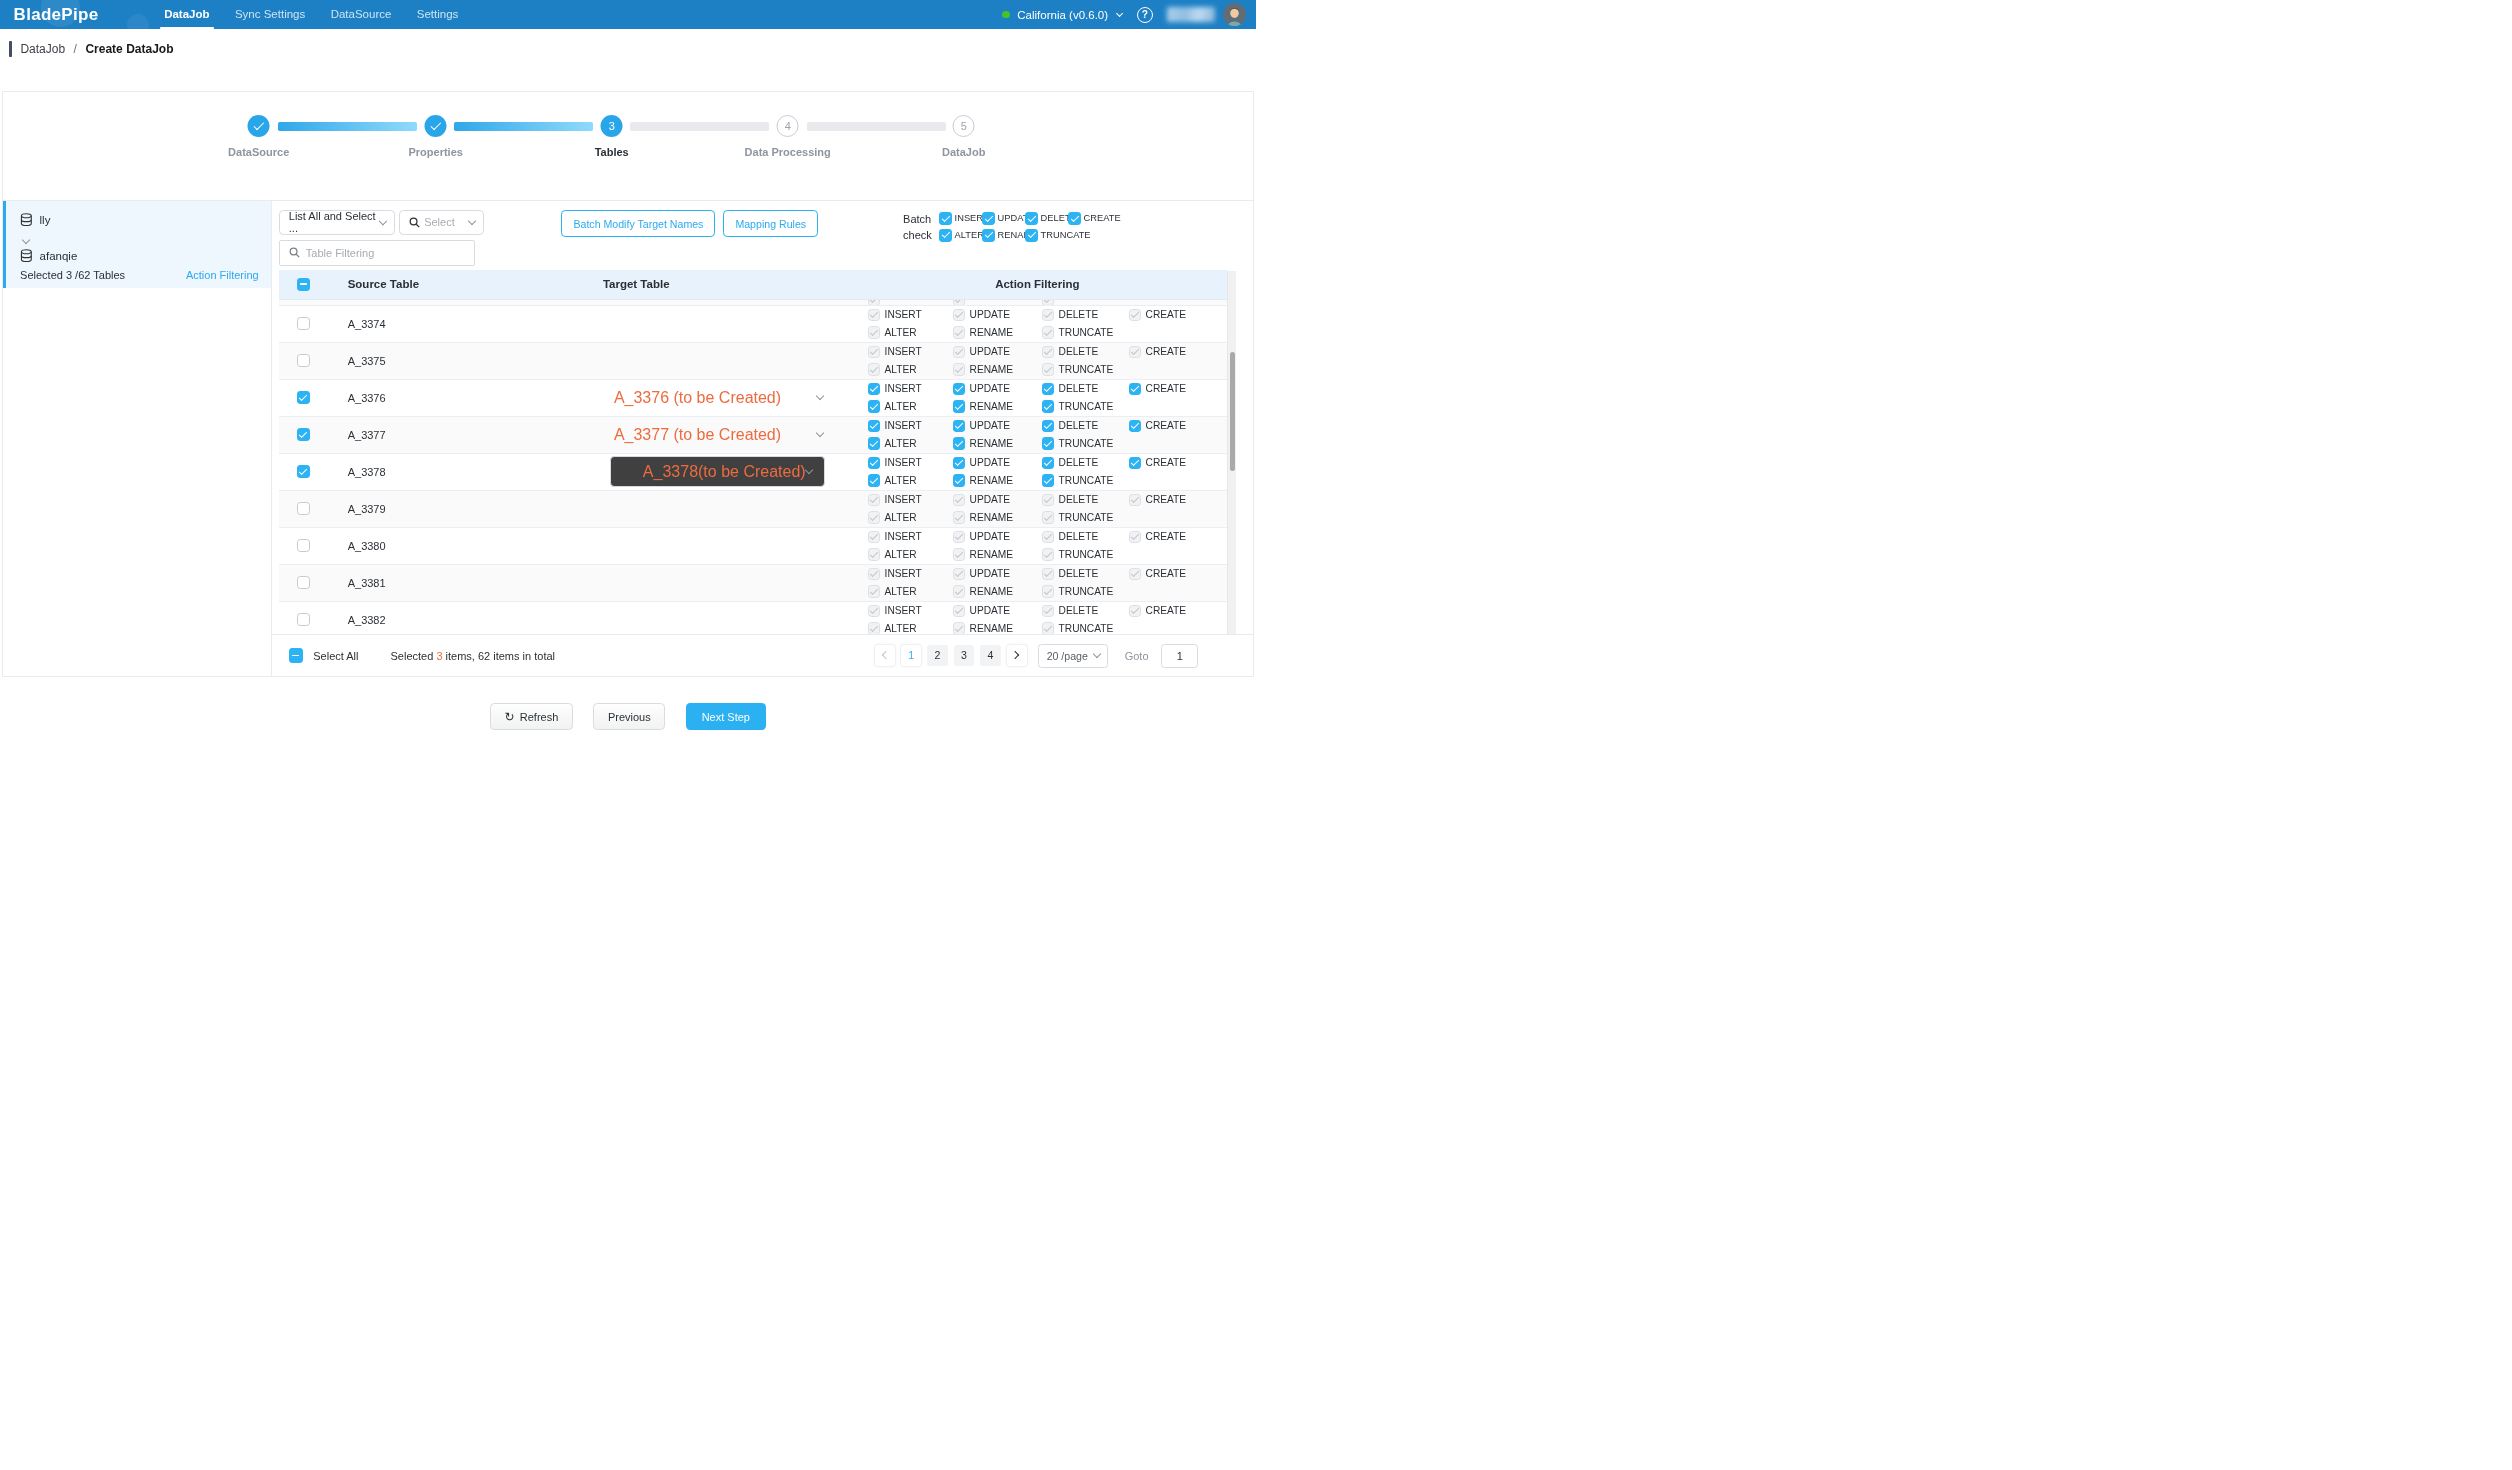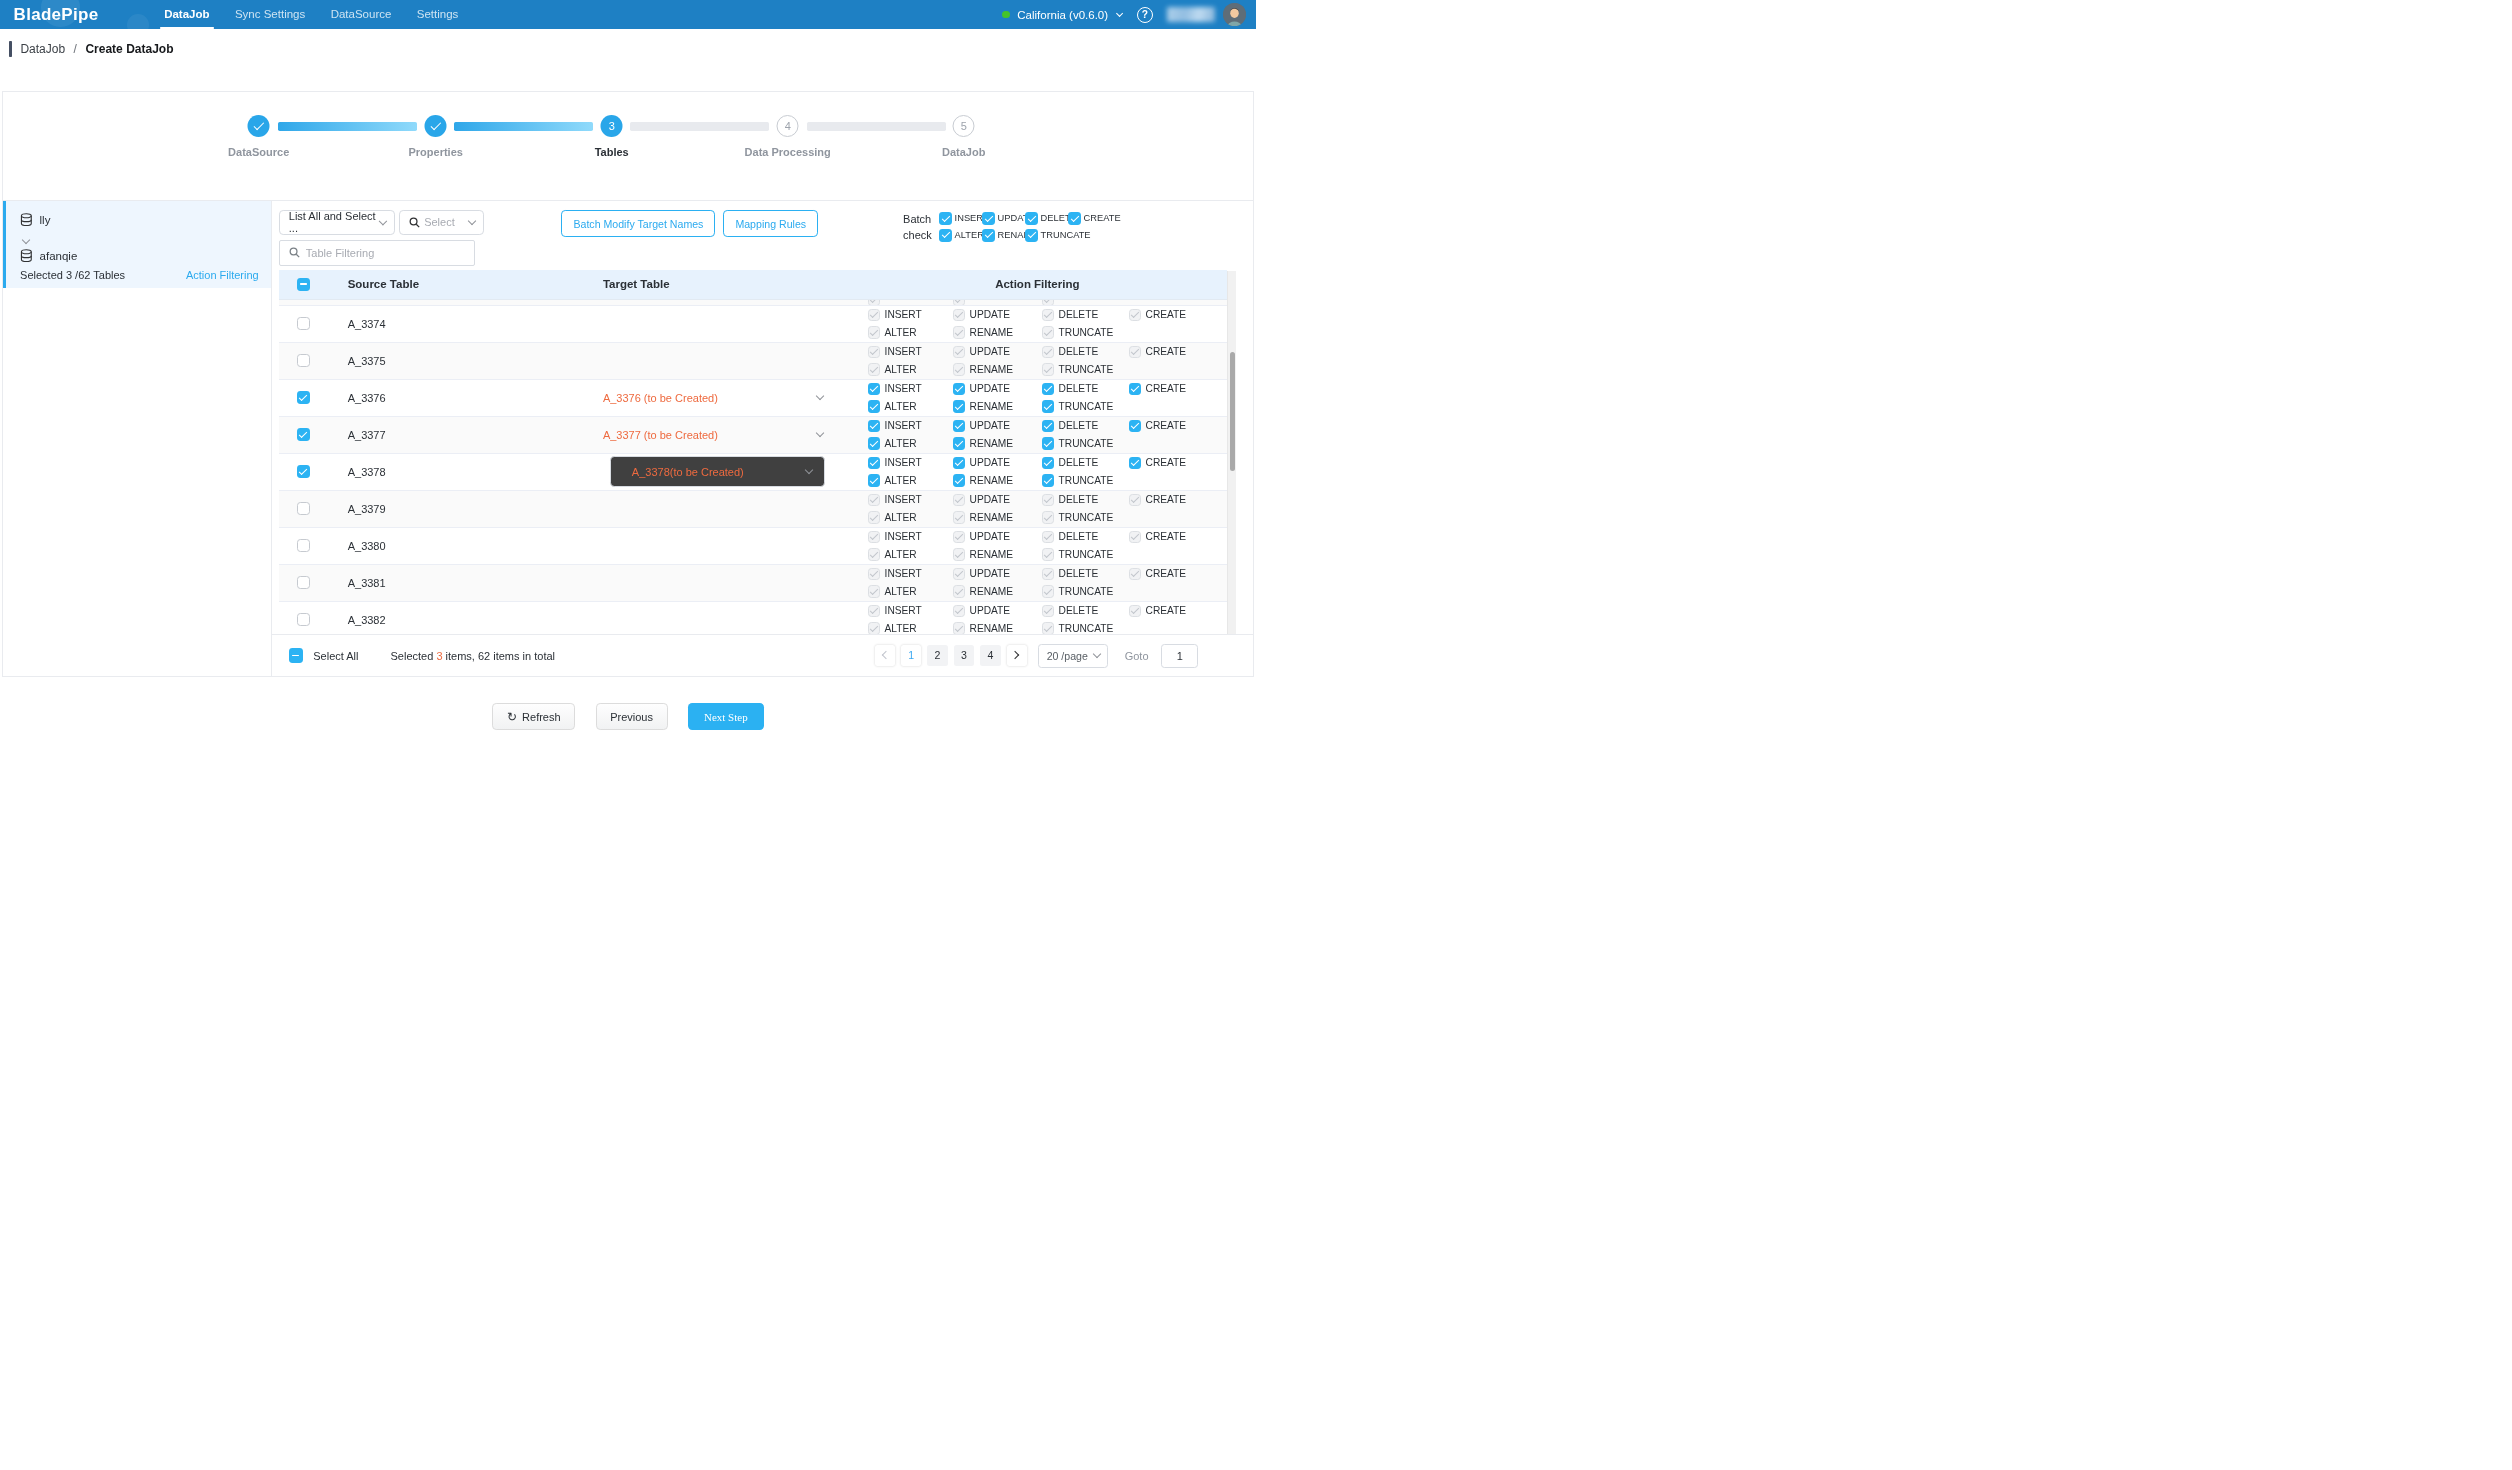--- a/index.html
+++ b/index.html
@@ -98,21 +98,21 @@
   .h-source { padding-left:20.4px; }
   .h-target { padding-left:13.6px; }
   .h-action { text-align:center; }
   .sliver { height:6px; background:#FAFAFA; border-bottom:0.8px solid #EBEEF5; display:grid; grid-template-columns:48px 262px 258px 1fr; overflow:hidden; }
   .t-row { height:37px; display:grid; grid-template-columns:48px 262px 258px 1fr; align-items:center; border-bottom:0.8px solid #EBEEF5; background:#fff; font-size:11px; }
   .t-row.alt { background:#FAFAFA; }
   .c-check { display:flex; justify-content:center; }
   .c-source { padding-left:20.4px; }
   .c-target { padding-left:13.6px; display:flex; align-items:center; }
   .c-target.pad-r { padding-right:24px; }
-  .tgt { color:#EE6A3F; font-size:11px; }
+  .tgt { color:#EE6A3F; font-size:16px;margin-left:11px; }
   .target-select { height:31px; width:215px; margin-left:7.6px; border:0.8px solid #D8DCE2; border-radius:4.2px; background:#404040; display:flex; align-items:center; padding:0 12px 0 20.4px; cursor:pointer; }
   .ag { display:grid; grid-template-columns:85px 89px 87px 1fr; row-gap:3.4px; padding-left:20.4px; align-content:center; }
   .ai { display:flex; align-items:center; gap:4.2px; font-size:10.2px; height:14.4px; white-space:nowrap; }
   .sliver .ag { margin-top:-7.6px; row-gap:0; }
 
   
   .v-scroll { position:absolute; right:17px; top:70px; bottom:42px; width:9.3px; background:#F1F1F1; border-left:0.8px solid #E7E7E7; }
   .v-thumb { position:absolute; left:1.7px; top:81px; width:5.1px; height:119px; background:#A9A9A9; border-radius:2.5px; }
 
   
@@ -127,21 +127,21 @@
   .arrow { width:6px; height:6px; border-right:1.3px solid #303133; border-bottom:1.3px solid #303133; display:inline-block; }
   .arrow.left { transform:rotate(135deg); margin-left:2.5px; border-color:#C0C4CC; }
   .arrow.right { transform:rotate(-45deg); margin-right:2.5px; }
   .page-size { height:24px; border:0.8px solid #D8DCE2; border-radius:3.4px; padding:0 7.6px; display:flex; align-items:center; gap:6px; font-size:10.6px; color:#5a6066; margin-left:5.1px; cursor:pointer; }
   .goto-label { color:#8F959E; margin-left:10.2px; }
   .goto-input { width:37px; height:24px; border:0.8px solid #D8DCE2; border-radius:3.4px; margin-left:6.8px; display:flex; align-items:center; justify-content:center; font-size:11px; }
 
   
   .bottom-actions { display:flex; justify-content:center; gap:20.4px; padding-top:26px; }
   .btn-plain { height:27px; padding:0 13.6px; border:0.8px solid #DCDCDC; border-radius:4.2px; background:linear-gradient(#FEFEFE,#F1F2F3); font-size:11px; display:flex; align-items:center; gap:5.1px; cursor:pointer; color:#2b3036; }
-  .btn-primary { height:27px; padding:0 16px; border-radius:4.2px; background:#2BB1F2; color:#fff; font-size:11px; display:flex; align-items:center; cursor:pointer; border:none;font-family:Liberation Serif, serif; }
+  .btn-primary { height:27px; padding:0 16px; border-radius:4.2px; background:#2BB1F2; color:#fff; font-size:11px; display:flex; align-items:center; cursor:pointer; border:none; }
   .refresh-glyph { font-size:12px; line-height:1; }
 
   svg { display:block; }
 </style>
 </head>
 <body>
 
 <div class="navbar">
   <div class="logo">BladePipe</div>
   <div class="tabs">

